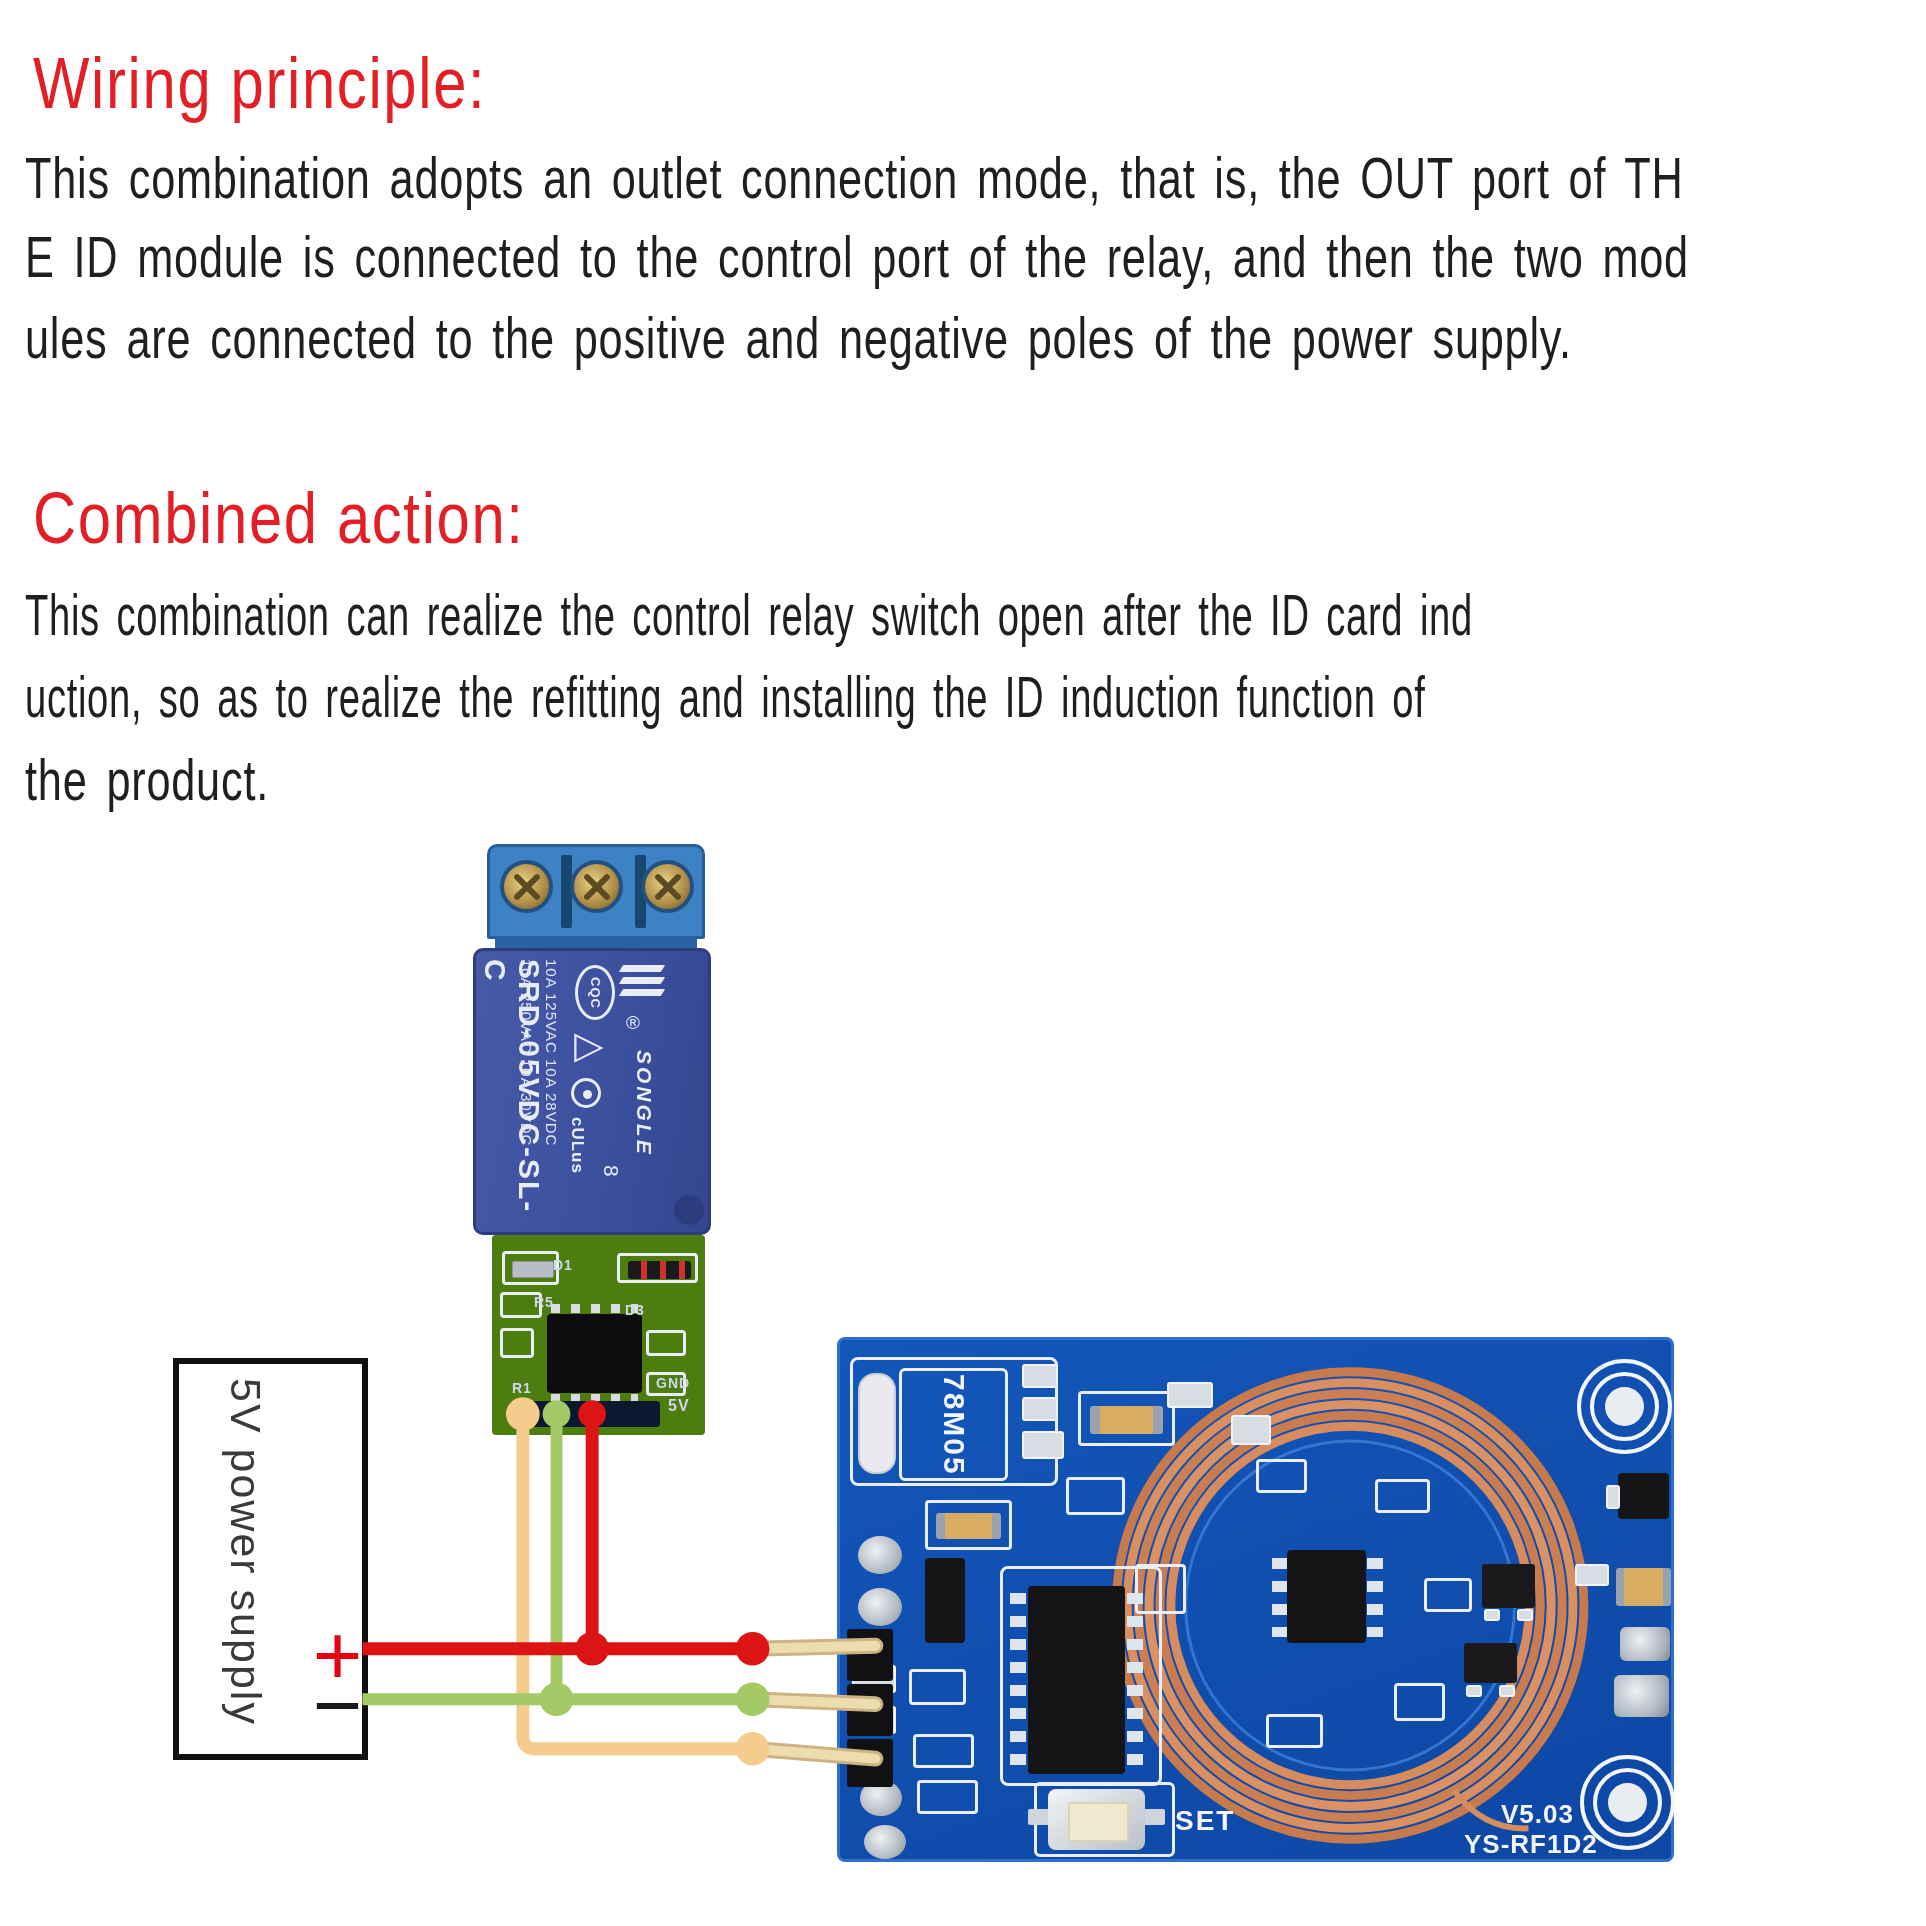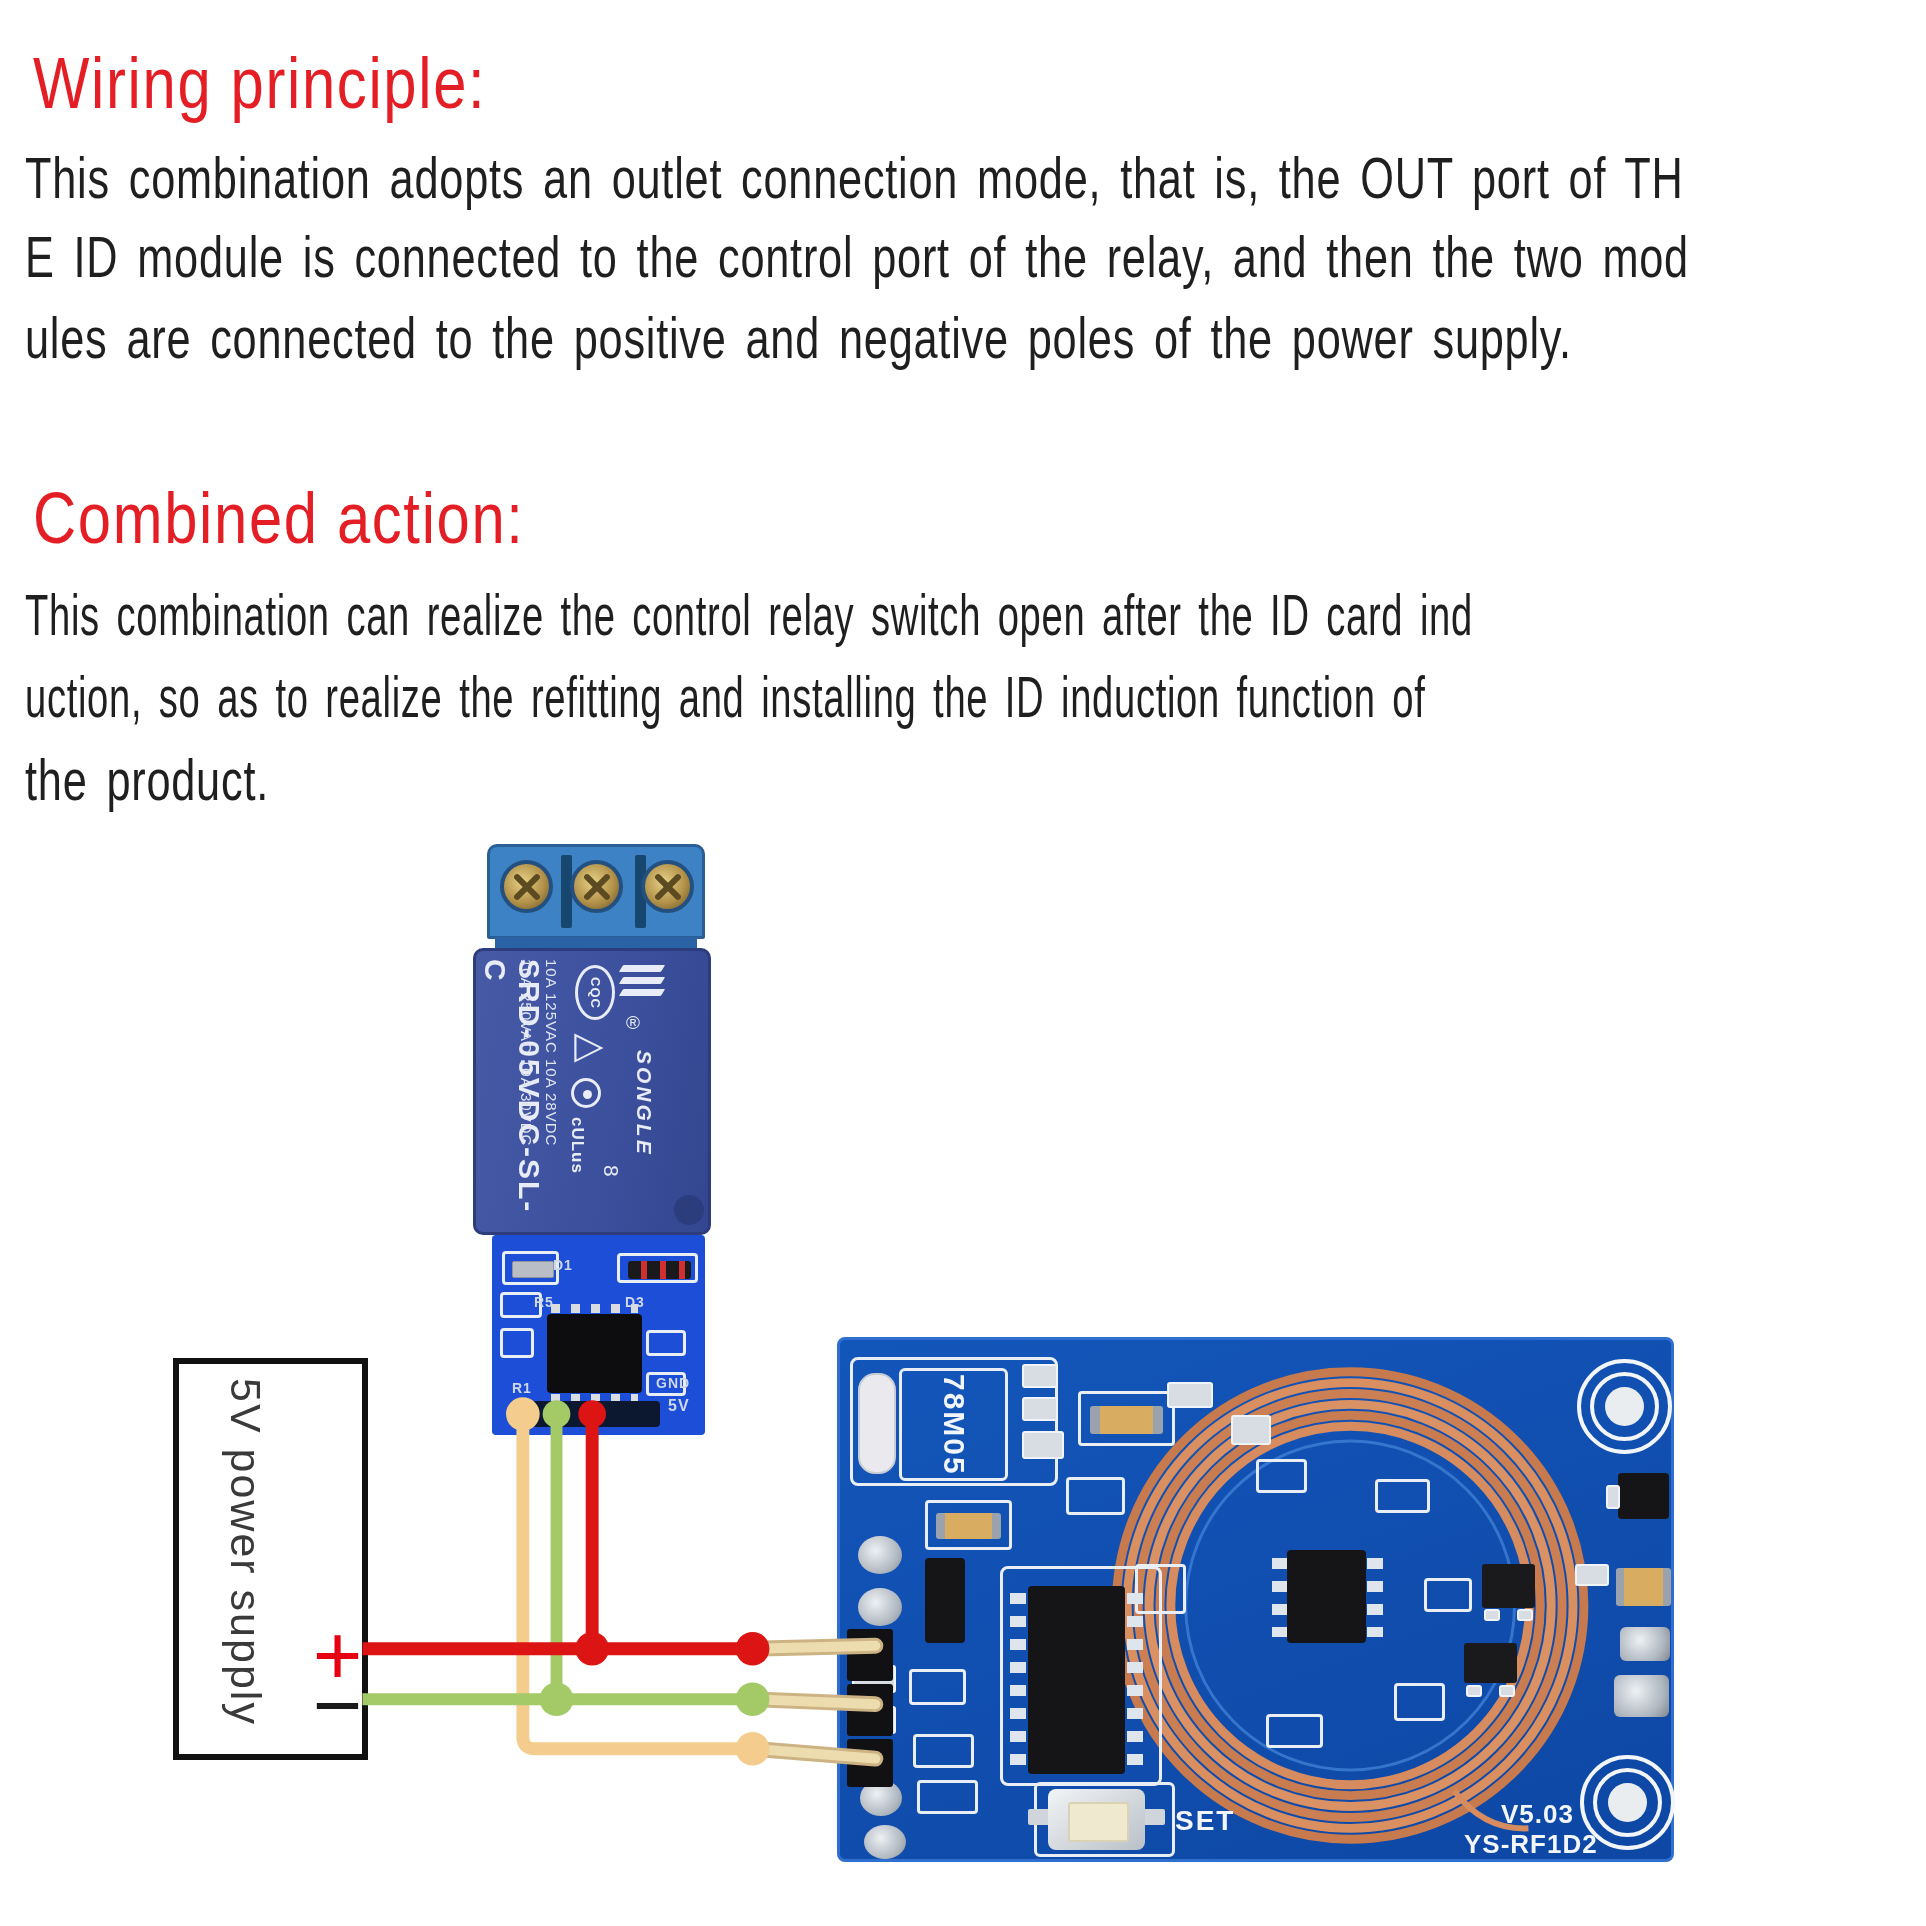--- a/index.html
+++ b/index.html
@@ -56,21 +56,21 @@
   .stripes{position:absolute;left:145px;top:14px;width:48px;height:44px;}
   .stripes div{width:42px;height:7px;background:#e8ecf6;margin-bottom:5px;transform:skewX(-32deg);border-radius:1px;}
   .rb-reg{position:absolute;left:150px;top:61px;color:#e8ecf6;font-size:19px;}
   .rb-brand{position:absolute;left:156px;top:99px;height:158px;color:#e8ecf6;font-size:21px;
             font-weight:bold;font-style:italic;letter-spacing:3px;writing-mode:vertical-rl;}
   .rb-ul{position:absolute;left:91px;top:166px;height:89px;color:#e8ecf6;font-size:17px;font-weight:bold;
          writing-mode:vertical-rl;letter-spacing:1px;}
   .rb-ul8{position:absolute;left:123px;top:214px;color:#e8ecf6;font-size:21px;writing-mode:vertical-rl;}
   .rb-hole{position:absolute;left:198px;top:244px;width:30px;height:30px;background:#2b3d7d;border-radius:50%;}
 
-  .relay-pcb{position:absolute;left:492px;top:1235px;width:213px;height:200px;background:#1d4ed8;
+  .relay-pcb{position:absolute;left:492px;top:1235px;width:213px;height:200px;background:#4d7c0f;
              border-radius:4px;z-index:10;}
   .sbox{position:absolute;border:3px solid #e9eef5;border-radius:4px;box-sizing:border-box;}
   .graychip{position:absolute;background:#b9bec6;border:1px solid #8f949c;border-radius:2px;}
   .pcb-label{position:absolute;color:#cfd8ea;font-size:14px;font-weight:bold;letter-spacing:1px;}
   .relay-ic{position:absolute;left:55px;top:79px;width:95px;height:79px;background:#0d0d0f;border-radius:4px;}
   .pinstrip-h{position:absolute;height:9px;background:repeating-linear-gradient(90deg,#d9dde2 0 9px,transparent 9px 20px);}
   .diodebody{position:absolute;left:8px;top:5px;width:63px;height:18px;border-radius:3px;
              background:repeating-linear-gradient(90deg,#1a1a1c 0 13px,#d03030 13px 19px);}
   .pcb-strip{position:absolute;left:18px;top:166px;width:150px;height:26px;background:#0c1830;border-radius:4px;}
 
@@ -154,21 +154,21 @@
     <div class="sbox" style="left:125px;top:18px;width:81px;height:30px;">
       <div class="diodebody"></div>
     </div>
     <div class="sbox" style="left:154px;top:95px;width:40px;height:26px;"></div>
     <div class="sbox" style="left:154px;top:137px;width:40px;height:24px;"></div>
     <div class="pinstrip-h" style="left:59px;top:69px;width:87px;"></div>
     <div class="relay-ic"></div>
     <div class="pinstrip-h" style="left:59px;top:159px;width:87px;"></div>
     <div class="pcb-label" style="left:61px;top:22px;">D1</div>
     <div class="pcb-label" style="left:42px;top:59px;">R5</div>
-    <div class="pcb-label" style="left:133px;top:59px;">D3</div>
+    <div class="pcb-label" style="left:133px;top:67px;">D3</div>
     <div class="pcb-label" style="left:20px;top:145px;">R1</div>
     <div class="pcb-label" style="left:164px;top:140px;">GND</div>
     <div class="pcb-label" style="left:176px;top:162px;font-size:16px;">5V</div>
     <div class="pcb-strip"></div>
   </div>
 
   <div class="rfid-board">
 
     <svg width="837" height="525" viewBox="0 0 845 530" style="position:absolute;left:0;top:0;">
       <circle cx="515" cy="268" r="166" fill="none" stroke="#3f7fd4" stroke-width="3" opacity="0.8"></circle>

